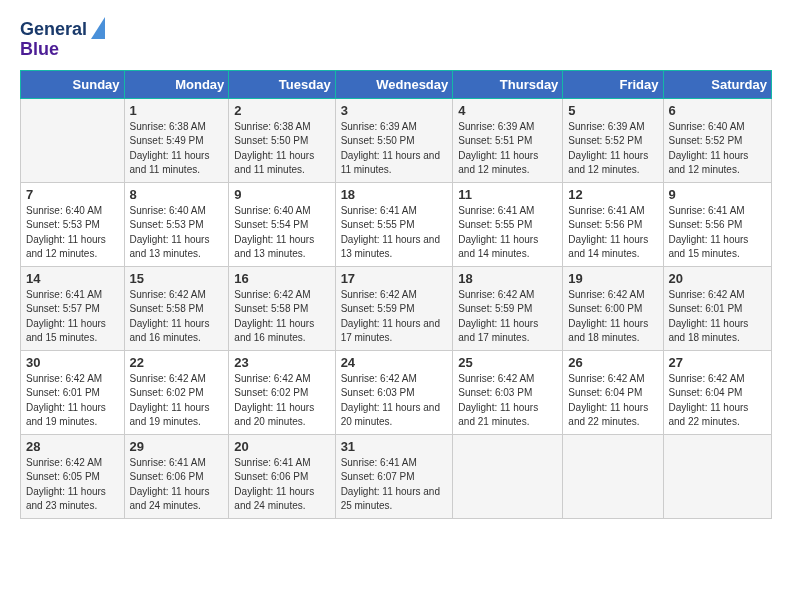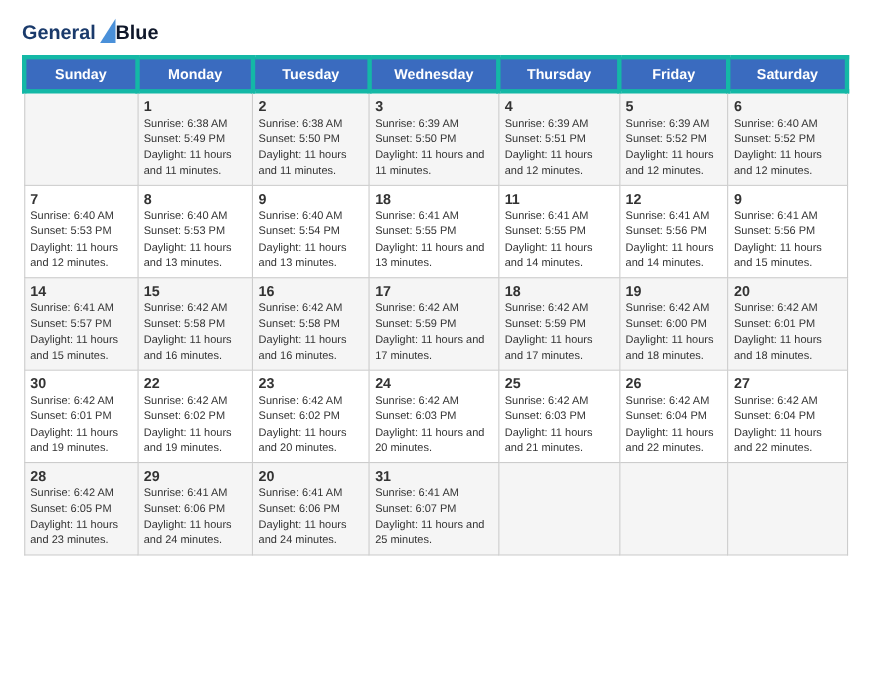--- a/index.html
+++ b/index.html
@@ -50,24 +50,24 @@
     }
     table {
       width: 100%;
       border-collapse: collapse;
       font-size: 11px;
     }
     thead tr th {
       background-color: #3a6bbf;
       color: #fff;
       padding: 6px 4px;
-      text-align: center;
+      text-align: right;
       font-size: 13px;
       font-weight: bold;
-      border: 4px solid #14b8a6;
+      border: 1px solid #14b8a6;
     }
     tbody tr td {
       border: 1px solid #ccc;
       vertical-align: top;
       padding: 4px 5px;
       color: #333;
       min-height: 80px;
     }
     tbody tr:nth-child(odd) td {
       background-color: #f5f5f5;
@@ -88,26 +88,26 @@
     }
     td.empty {
       background-color: #f9f9f9;
     }
   </style>
 </head>
 <body>
 
 <div class="header">
   <div class="logo">
-    <div style="display:flex; align-items:center;">
+    <div style="display:flex; flex-direction:column; align-items:center;">
       <div style="display:flex; align-items:center;">
         <span class="logo-text">General</span>
         <div class="logo-triangle"></div>
       </div>
-      <span class="logo-text" style="color:#0f172a; align-self:flex-start;">Blue</span>
+      <span class="logo-text" style="color:#4c1d95; align-self:flex-start;">Blue</span>
     </div>
   </div>
   <div class="title-block">
     <h1></h1>
     <h2></h2>
   </div>
 </div>
 
 <table>
   <thead>

